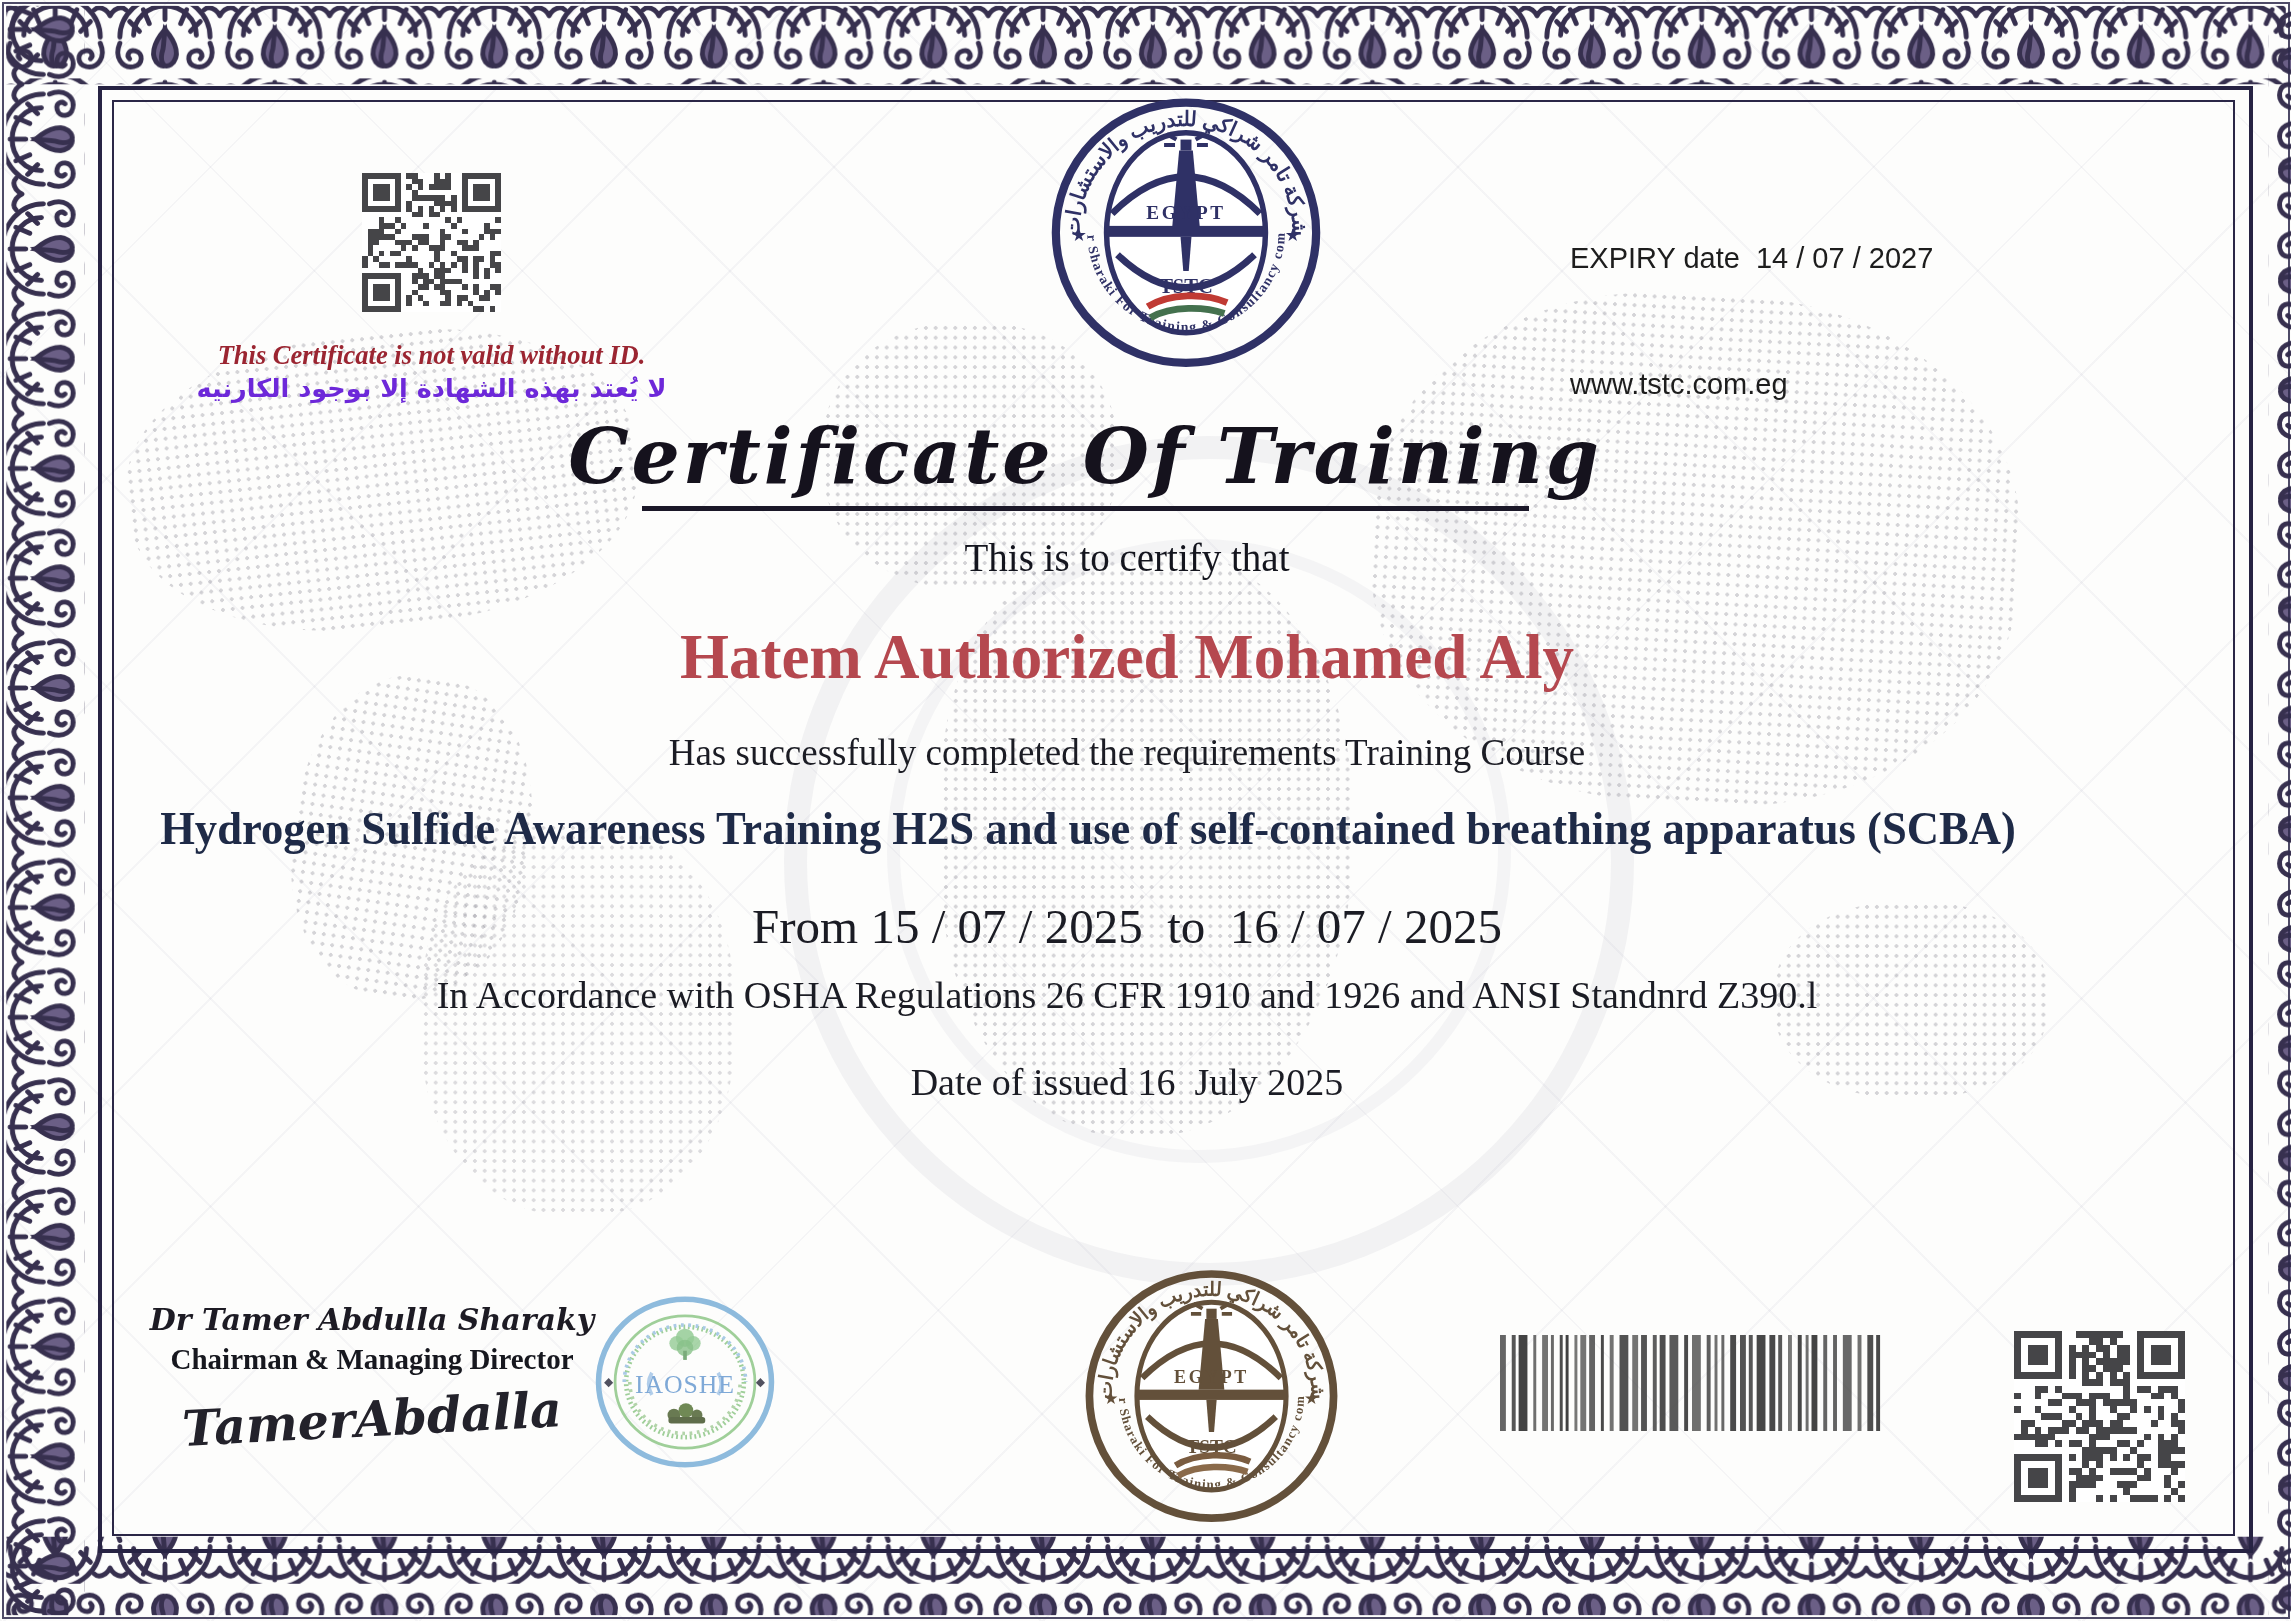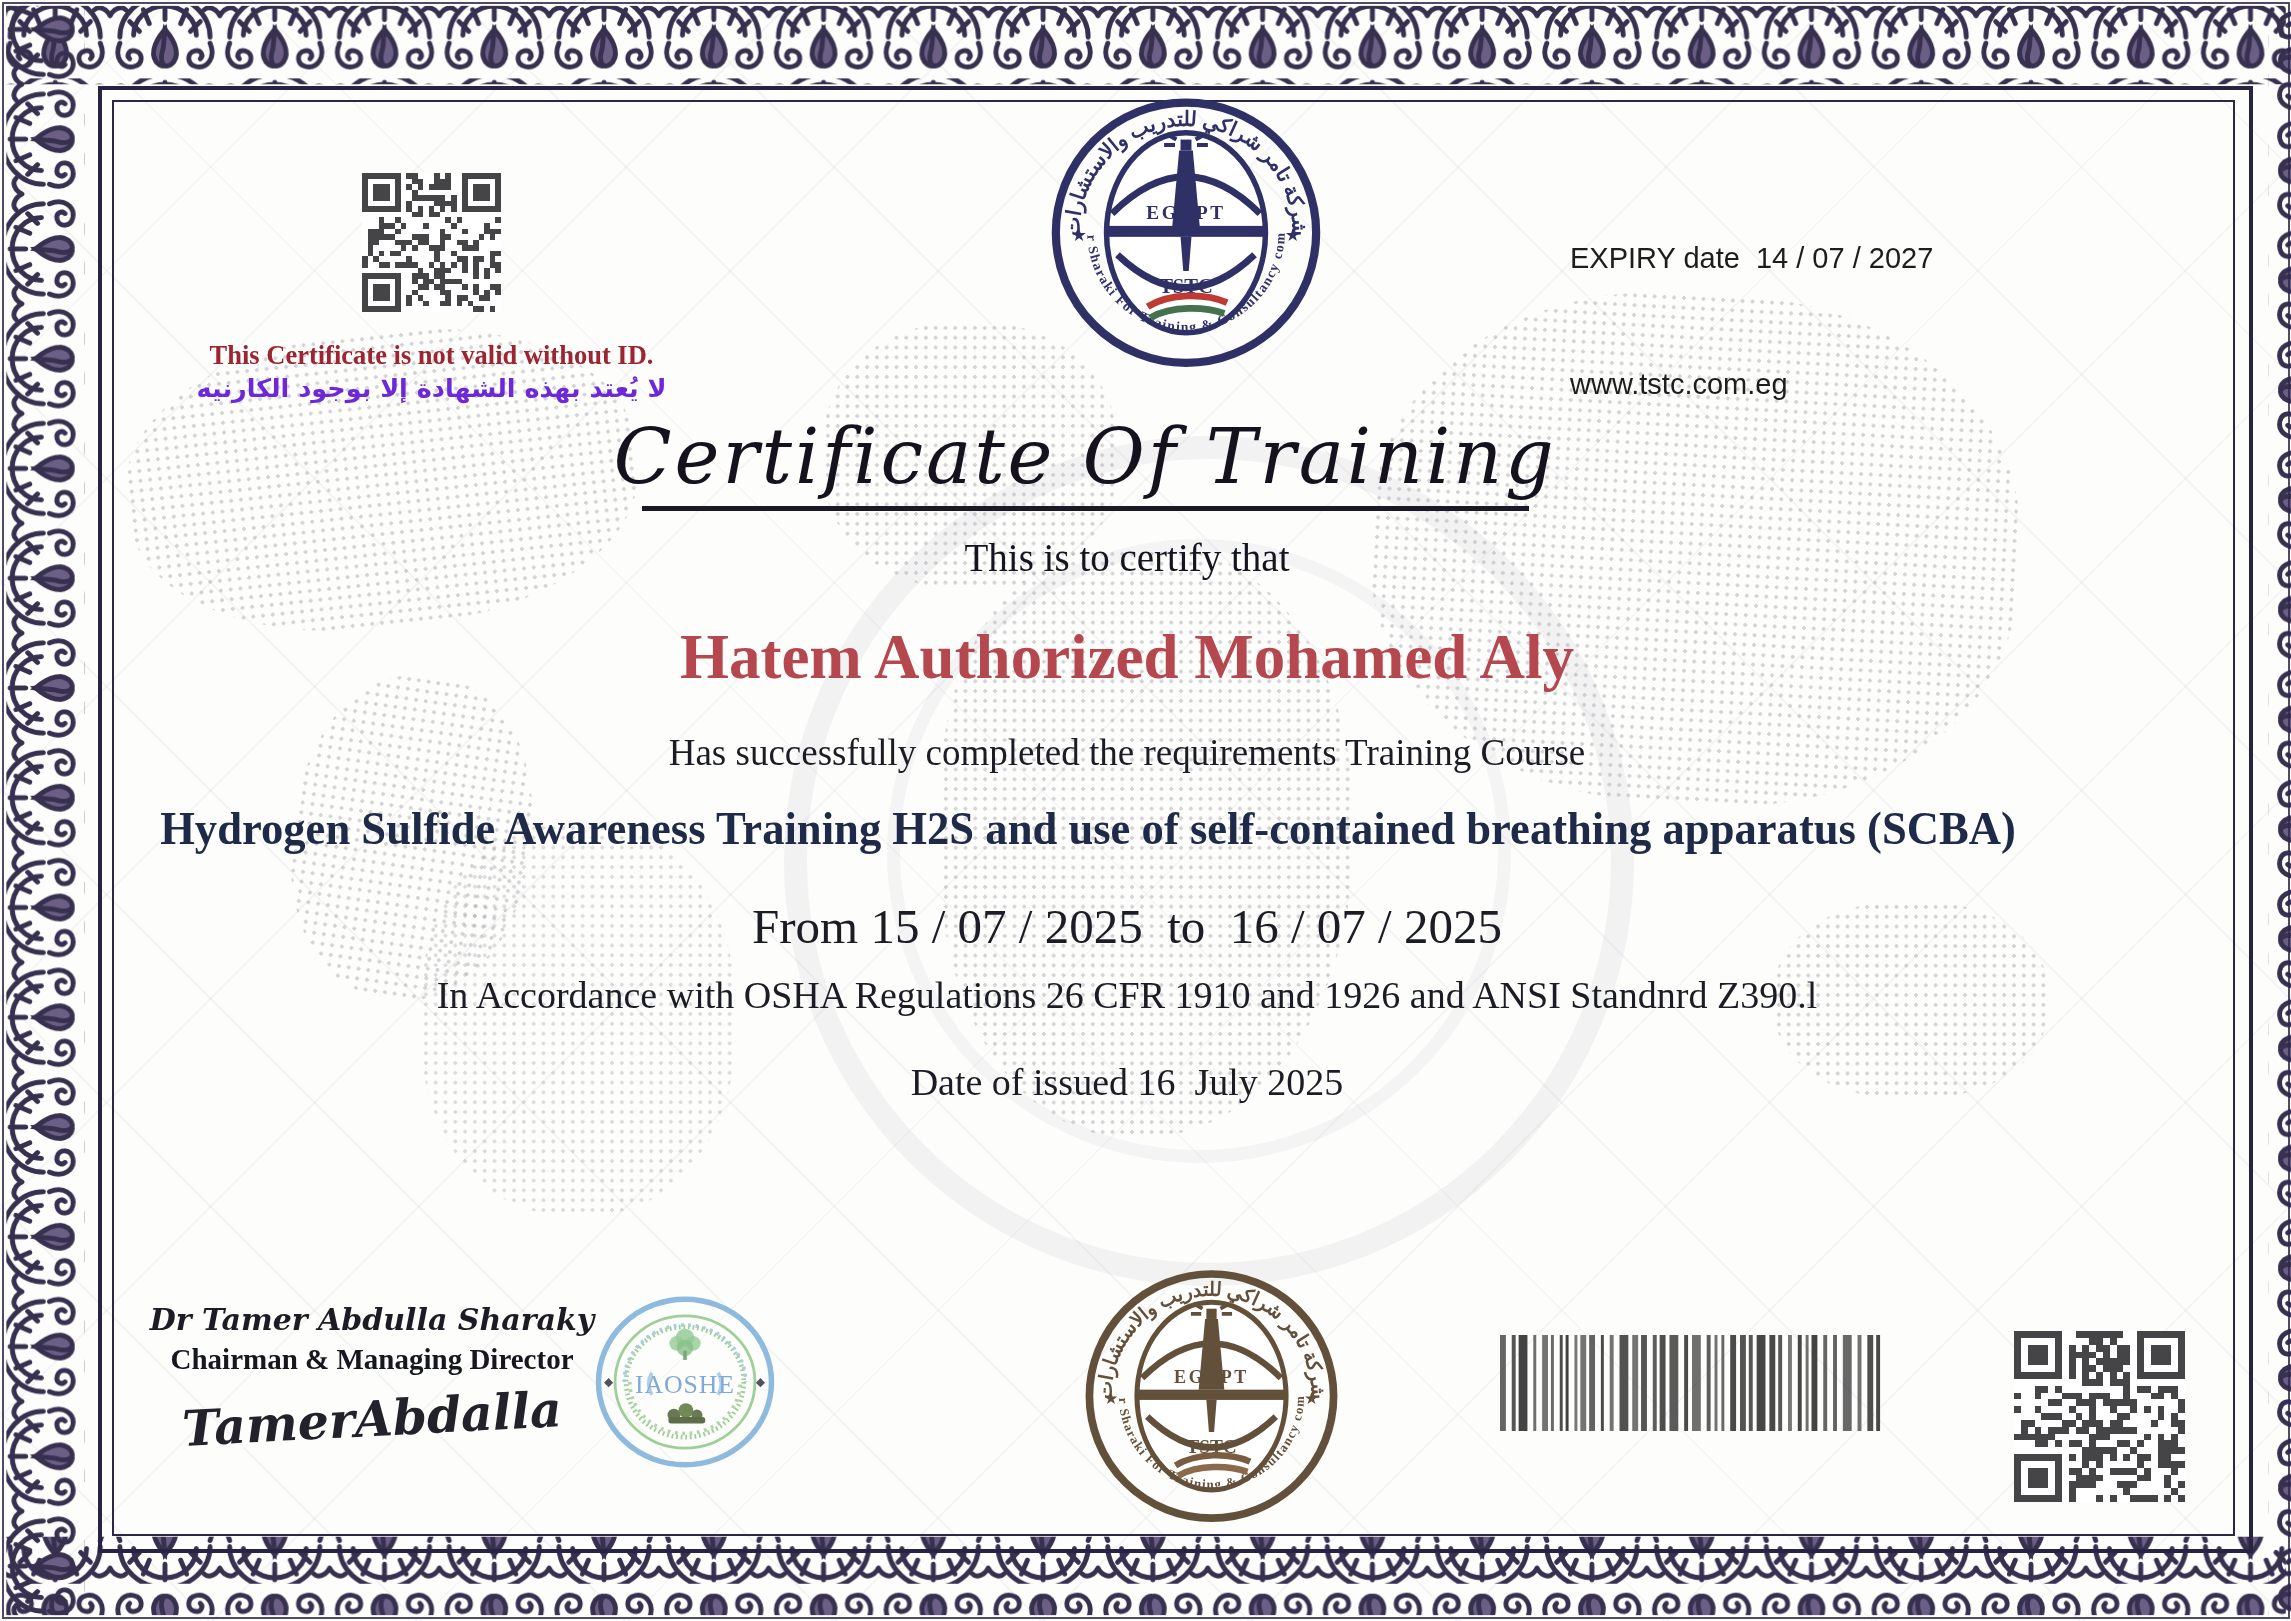--- a/index.html
+++ b/index.html
@@ -16,34 +16,34 @@
     background-image:radial-gradient(circle, rgba(128,126,138,.65) 1.7px, transparent 2px);
     background-size:9.8px 9.8px;}
   .ghost{position:absolute;border-radius:50%;}
   
   #frame-outer{left:98px;top:86px;width:2147px;height:1459px;border:4.9px solid #272343;}
   #frame-inner{left:112px;top:100px;width:2119px;height:1432px;border:2px solid #2b2747;}
   #edge-line{left:2px;top:2px;width:2284px;height:1613px;border:2px solid rgba(47,42,76,.85);}
   
   #id-block{left:167px;top:173px;width:529px;text-align:center;}
   #qr-top{width:139px;height:139px;margin:0 auto;background:#fff;}
-  #notice-en{margin-top:23.5px;font-size:26.5px;font-weight:600;color:#9b2531;}
+  #notice-en{margin-top:23.5px;font-size:26.5px;font-weight:600;color:#9b2531;font-style:italic;}
   #notice-ar{margin-top:2px;font-size:25.5px;font-weight:700;color:#6d28d9;direction:rtl;
              font-family:"DejaVu Sans",sans-serif;}
   
   #meta-block{left:1570px;top:153px;width:627px;font-family:"Liberation Sans",sans-serif;
               font-size:29px;color:#1d1d1d;line-height:42px;white-space:pre;}
   
   #logo-top{left:1049px;top:90px;width:274px;height:280px;}
   #logo-bottom{left:1083px;top:1262px;width:257px;height:263px;}
   #iaoshe{left:588px;top:1290px;width:194px;height:184px;opacity:.88;}
   
   .cline{position:absolute;left:49px;width:2156px;text-align:center;white-space:pre;}
   #title-line{left:0;width:2170px;top:412px;font-family:"DejaVu Serif",serif;font-style:italic;
-              font-weight:400;font-size:76px;letter-spacing:2.9px;color:#15121d;}
+              font-weight:700;font-size:76px;letter-spacing:2.9px;color:#15121d;}
   #title-underline{left:642px;top:506px;width:887px;height:4.9px;background:#1b1828;}
   #certify-line{top:535px;font-size:39px;color:#14151e;}
   #recipient-name{top:621px;font-size:63px;font-weight:600;color:#b5484f;}
   #completion-line{top:731px;font-size:37px;}
   #course-line{left:-39px;width:2254px;top:802px;font-size:46px;font-weight:700;color:#1e2a47;
                transform:scaleX(.97);}
   #range-line{top:898px;font-size:49px;}
   #accordance-line{top:973px;font-size:38px;}
   #issued-line{top:1060px;font-size:38px;}
   #trainer-line{top:1138px;font-size:30px;font-weight:600;}

